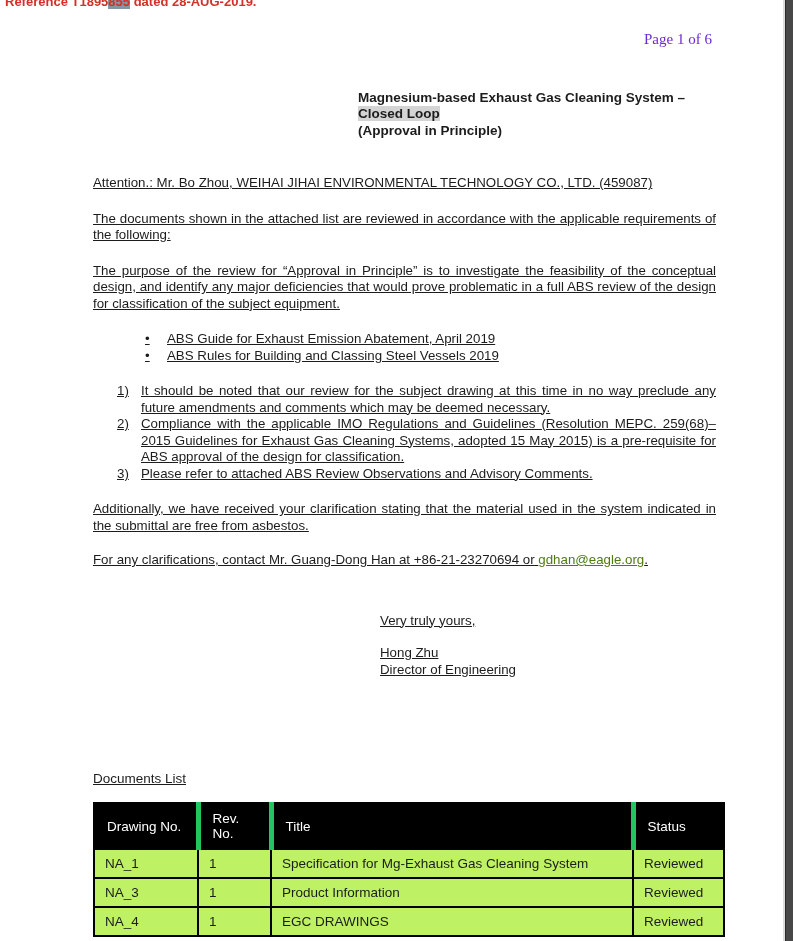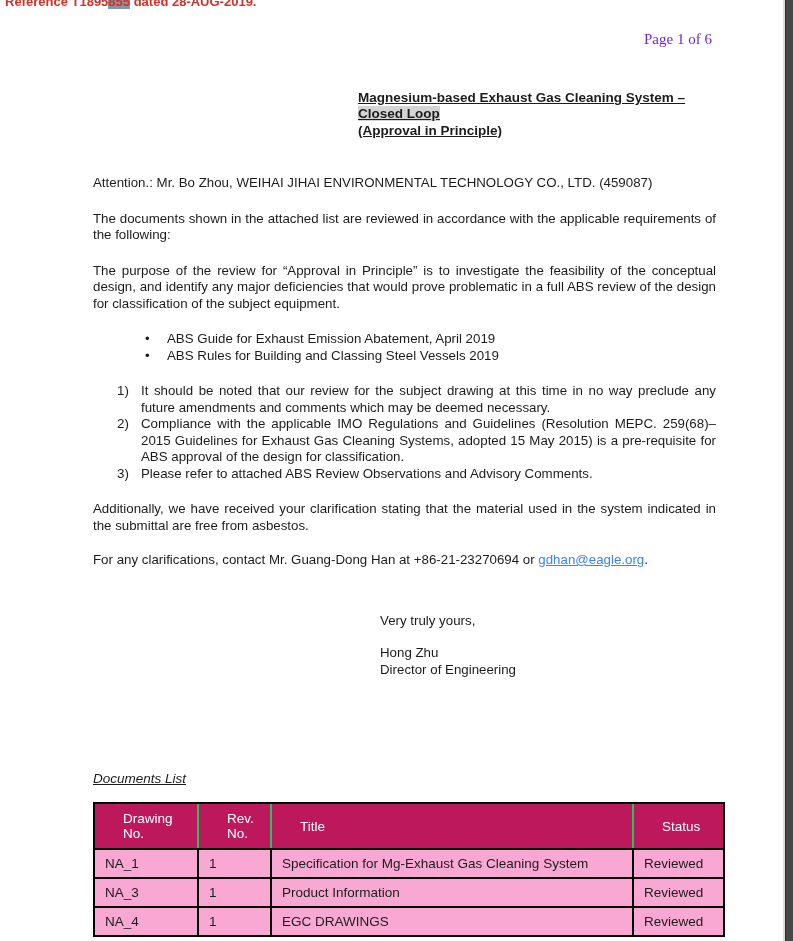--- a/index.html
+++ b/index.html
@@ -16,57 +16,57 @@
   .ref-line { position:absolute; top:-6px; left:5px; font-size:13px; font-weight:bold; color:#d23028; white-space:nowrap; }
   .ref-line .sel { background:#8496a6; }
 
   
   .logo { position:absolute; left:88px; top:2px; width:235px; height:86px; }
 
   .pageno { position:absolute; left:644px; top:21px; font-family:Liberation Serif, serif; font-size:15px; color:#6d28d9;margin-top:10px; }
 
   
   .task { position:absolute; left:347px; top:90px; width:390px; font-size:13.5px; font-weight:bold; line-height:16.3px; }
-  .task .indent { padding-left:11px;text-decoration:underline; }
+  .task .indent { padding-left:11px; }
   .hl-gray { background:#d4d4d4;text-align:center; }
 
   
-  .body { position:absolute; left:93px; top:175px; width:623px; font-size:13.3px; line-height:16.5px; }
+  .body { position:absolute; left:93px; top:175px; width:623px; font-size:13.3px; line-height:16.5px;text-decoration:underline; }
   .body p { margin:0 0 19px; }
   .j { text-align:justify; }
   .mb17 { margin-bottom:17px !important; }
   .mb18 { margin-bottom:18px !important; }
   .mb16 { margin-bottom:16px !important; }
 
   .bullets { margin:0 0 19px; }
   .bullet-row { display:flex; padding-left:52px; }
   .bullet-marker { width:22px; flex:none; }
 
   .num-list { margin:0 0 19px; }
   .num-row { display:flex; padding-left:24px; }
   .num-marker { width:24px; flex:none; }
   .num-text { flex:1; text-align:justify; }
 
   .sig { margin-left:287px;margin-top:44px; }
 
-  a.email { color:#3b82f6; text-decoration:underline; cursor:pointer;text-align:right; }
+  a.email { color:#4d7c0f; text-decoration:underline; cursor:pointer;text-align:right; }
 
   
   .docs { position:absolute; left:93px; top:771px; width:631px; font-size:13.5px; }
-  .docs-heading { text-decoration:underline; margin-bottom:16px; display:inline-block;font-style:italic; }
+  .docs-heading { text-decoration:underline; margin-bottom:16px; display:inline-block; }
   table.doc-table { border-collapse:collapse; width:630px; table-layout:fixed; }
   table.doc-table th {
-    background:#be185d; color:#ffffff; font-weight:normal; text-align:left;
-    padding:7px 28px; font-size:13.5px; border-top:2px solid #000; border-bottom:2px solid #000;
+    background:#000000; color:#ffffff; font-weight:normal; text-align:left;
+    padding:7px 12px; font-size:13.5px; border-top:2px solid #000; border-bottom:2px solid #000;
   }
-  table.doc-table th + th { border-left:2px solid #22c55e; }
+  table.doc-table th + th { border-left:5px solid #22c55e; }
   table.doc-table th:first-child { border-left:2px solid #000; }
   table.doc-table th:last-child { border-right:2px solid #000; }
   table.doc-table td {
-    padding:6px 10px; font-size:13.5px; border:2px solid #000; background:#f9a8d4;
+    padding:6px 10px; font-size:13.5px; border:2px solid #000; background:#bef264;
   }
 </style>
 </head>
 <body>
 
 <div class="page">
 
   <div class="ref-line">
     <span>Reference T1895</span><span class="sel">855</span><span> dated 28-AUG-2019.</span>
   </div>

